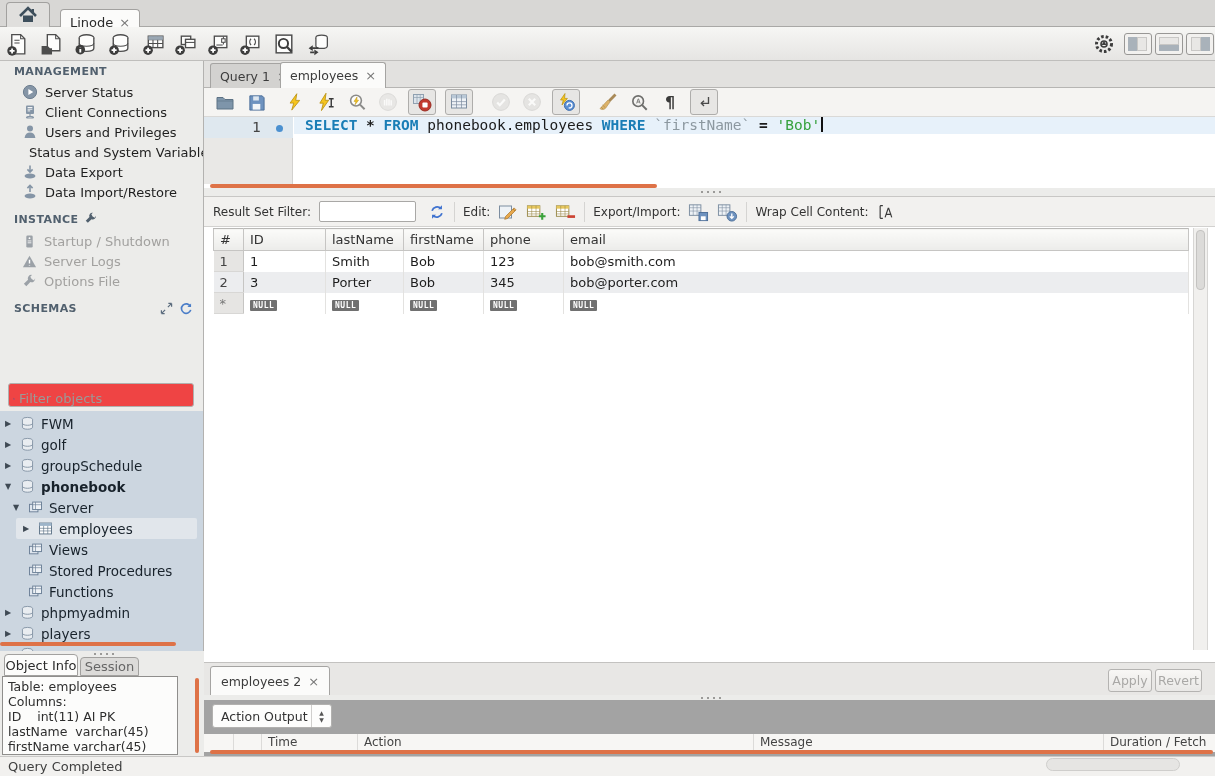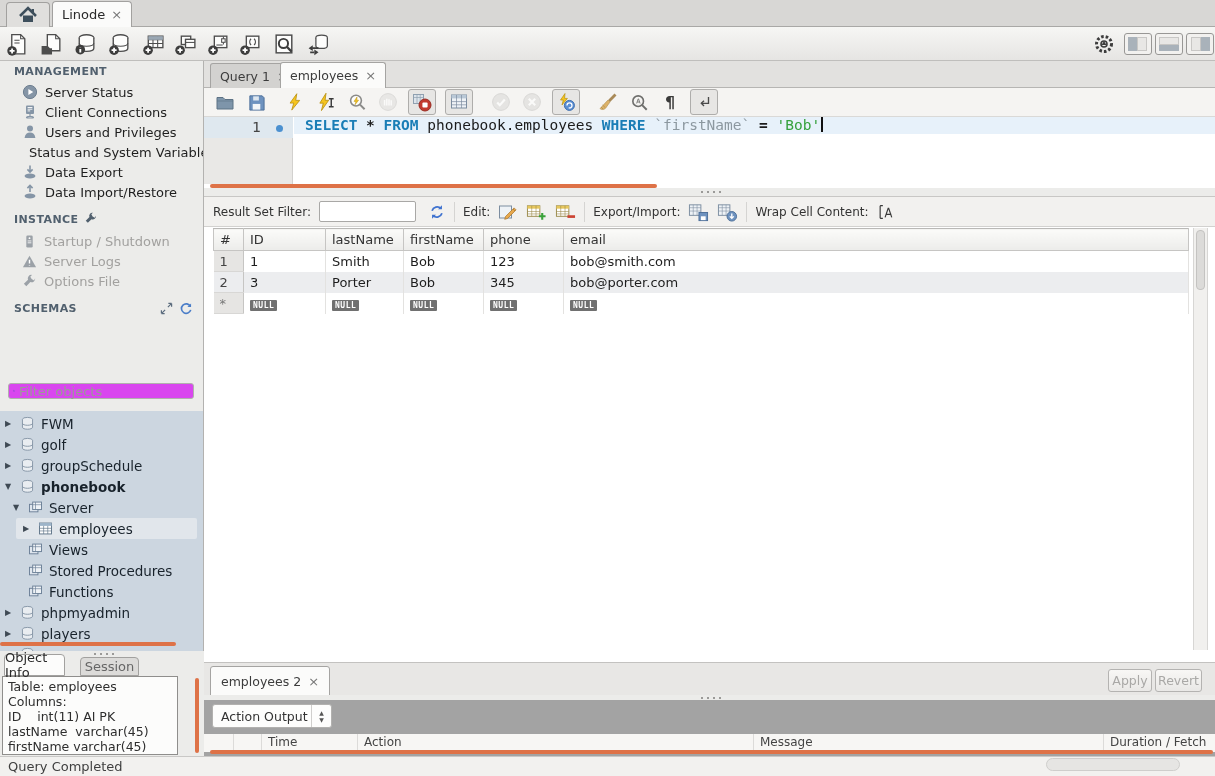--- a/index.html
+++ b/index.html
@@ -25,21 +25,21 @@
   
   #sidebar { left:0; top:61px; width:204px; height:590px; background:#ececea; border-right:1px solid #b3b2b0; overflow:hidden; }
   .sec-title { font-size:11px; font-weight:bold; color:#51606e; letter-spacing:.4px; }
   .mgmt-item { position:absolute; left:0; width:204px; height:20px; display:flex; align-items:center; gap:7px; padding-left:22px; white-space:nowrap; overflow:hidden; }
   .mgmt-item span.lbl { font-size:13px; color:#1f1f1f; }
   .mgmt-item.disabled span.lbl { color:#a2a19f; }
   #tree { left:0; top:350px; width:203px; height:292px; background:#ccd6e0; overflow:hidden; }
   .titem { position:absolute; height:21px; display:flex; align-items:center; gap:6px; white-space:nowrap; font-size:13.5px; color:#18222b; }
   .tri { font-size:8px; color:#3f4a54; width:9px; display:inline-block; }
   .sel-bg { position:absolute; left:16px; right:6px; height:21px; background:#e1e6eb; border-radius:2px; }
-  #filterbox { position:absolute; left:8px; top:322px; width:186px; height:16px; background:#d946ef; border:1px solid #b1b0ae; border-radius:3px; display:flex; align-items:flex-start; padding:0 4px; gap:4px; }
+  #filterbox { position:absolute; left:8px; top:322px; width:186px; height:24px; background:#ef4444; border:1px solid #b1b0ae; border-radius:3px; display:flex; align-items:flex-end; padding:0 4px; gap:4px; }
   #filterbox input { border:none; outline:none; flex:1; font:13px "DejaVu Sans",sans-serif; color:#333; background:transparent; }
   #filterbox input::placeholder { color:#9b9a98; }
   .orange-bar { position:absolute; background:#de7247; border-radius:2px; }
 
   
   #objpanel { left:0; top:651px; width:204px; height:105px; background:#ececea; }
   .otab { position:absolute; border:1px solid #a2a19f; border-radius:4px 4px 0 0; font-size:13px; display:flex; align-items:center; justify-content:center; }
   #objcontent { position:absolute; left:2px; top:25px; width:176px; height:79px; background:#fcfcfb; border:1px solid #8f8e8c; font-size:12.5px; color:#2e2e2e; padding:2px 5px; line-height:15px; white-space:pre; overflow:hidden; }
 
   
@@ -107,21 +107,21 @@
 <div id="app">
 
   <div class="r" id="toptabs">
     <div class="wtab" style="left:6px;width:44px;justify-content:center;">
       <svg width="20" height="18" viewBox="0 0 20 18">
           <path d="M2 10L10 2l8 8" stroke="#3e4f5c" stroke-width="2.6" fill="none"></path>
           <path d="M5 9.5V16h10V9.5" fill="#3e4f5c"></path>
           <rect x="13.6" y="3" width="2.4" height="4" fill="#3e4f5c"></rect>
         </svg>
     </div>
-    <div class="wtab active" style="left:52px;">
+    <div class="wtab active" style="left:60px;margin-top:8px;">
       <span>Linode</span>
       <span class="tab-close">×</span>
     </div>
   </div>
 
   <div class="r" id="maintb">
     <span class="tbi" style="left:4px;">
       <svg width="25" height="25" viewBox="0 0 24 24">
           <path d="M6.5 2.5h8.5l4 4V21h-12.5z" fill="#fdfdfc" stroke="#4d4d4d" stroke-width="1.3"></path>
           <path d="M15 2.5v4h4" fill="none" stroke="#4d4d4d"></path>
@@ -446,21 +446,21 @@
           </svg>
         <span>scavenger</span>
         </div>
     </div>
 
     <div class="orange-bar" style="left:0;top:581px;width:176px;height:4px;"></div>
   </div>
 
   <div class="r" id="objpanel">
     <div class="grip r" style="left:92px;top:1px;"></div>
-    <div class="otab" style="left:4px;top:3px;width:61px;height:22px;background:#fcfcfb;z-index:2;">
+    <div class="otab" style="left:4px;top:3px;width:74px;height:22px;background:#fcfcfb;z-index:2;">
         <span>Object Info</span>
       </div>
     <div class="otab" style="left:80px;top:6px;width:59px;height:19px;background:#dcdbd9;color:#666;">
         <span>Session</span>
       </div>
     <div id="objcontent">Table: employees
 Columns:
 ID    int(11) AI PK
 lastName  varchar(45)
 firstName varchar(45)</div>

